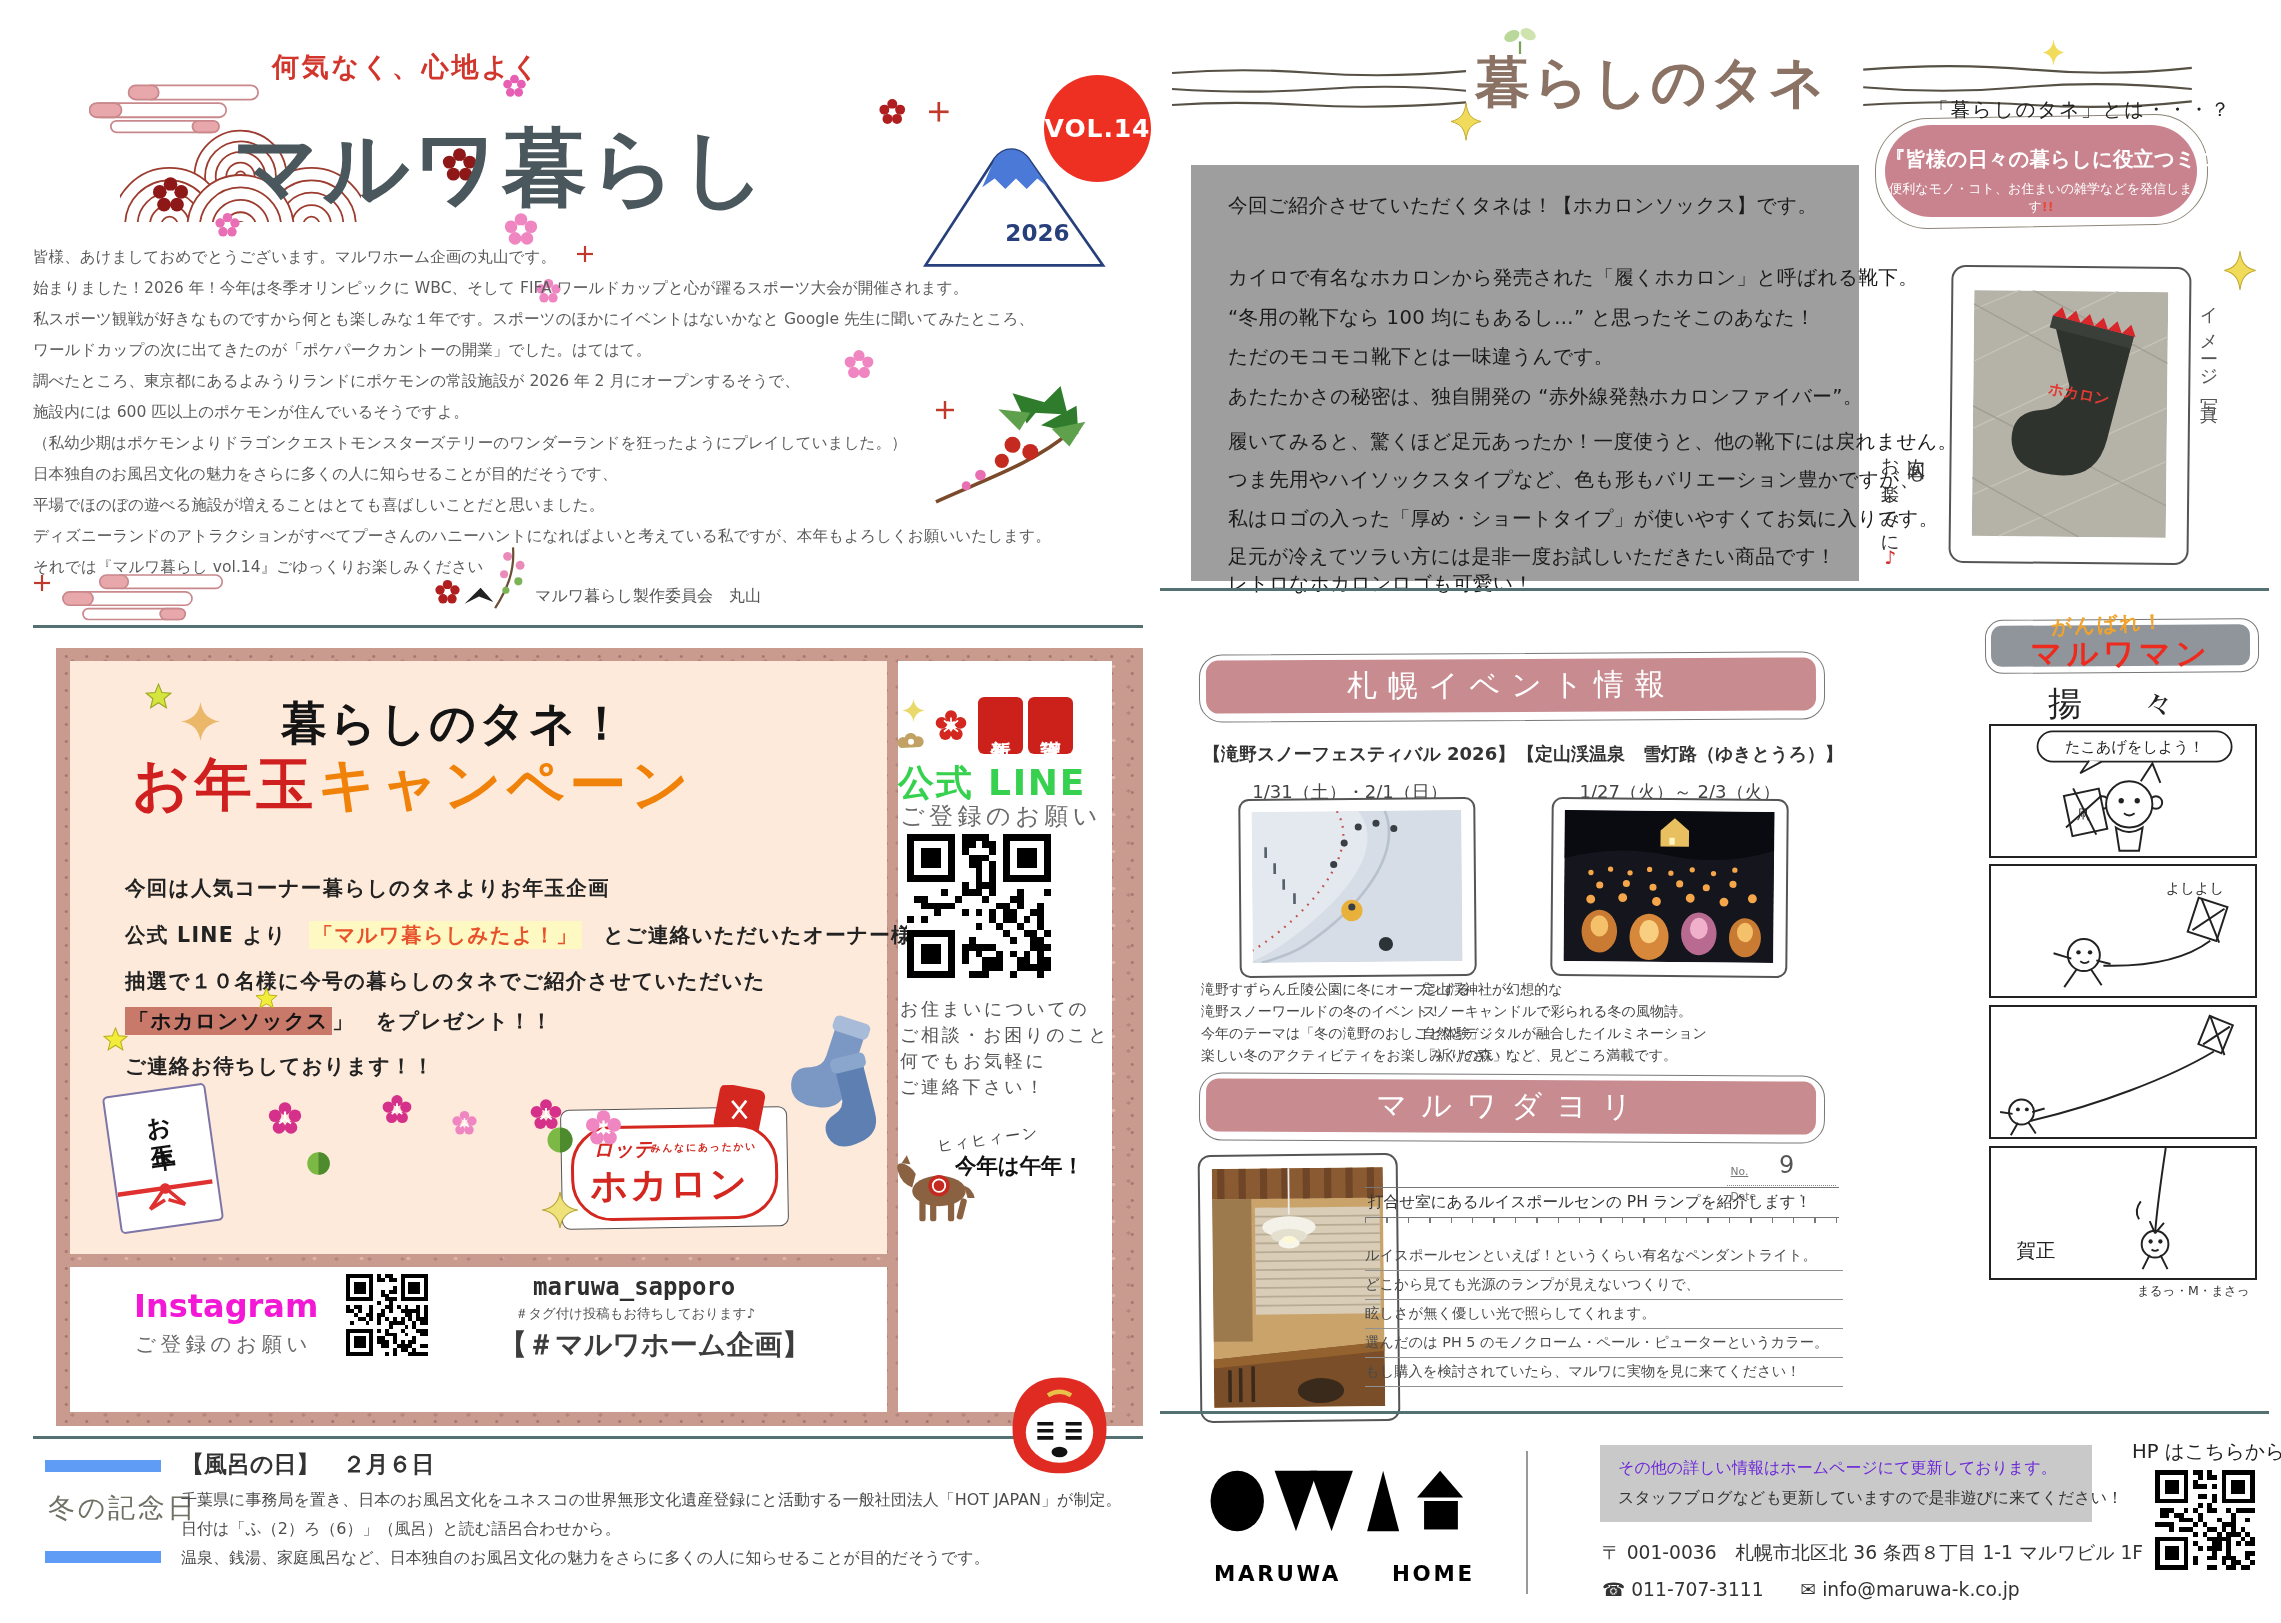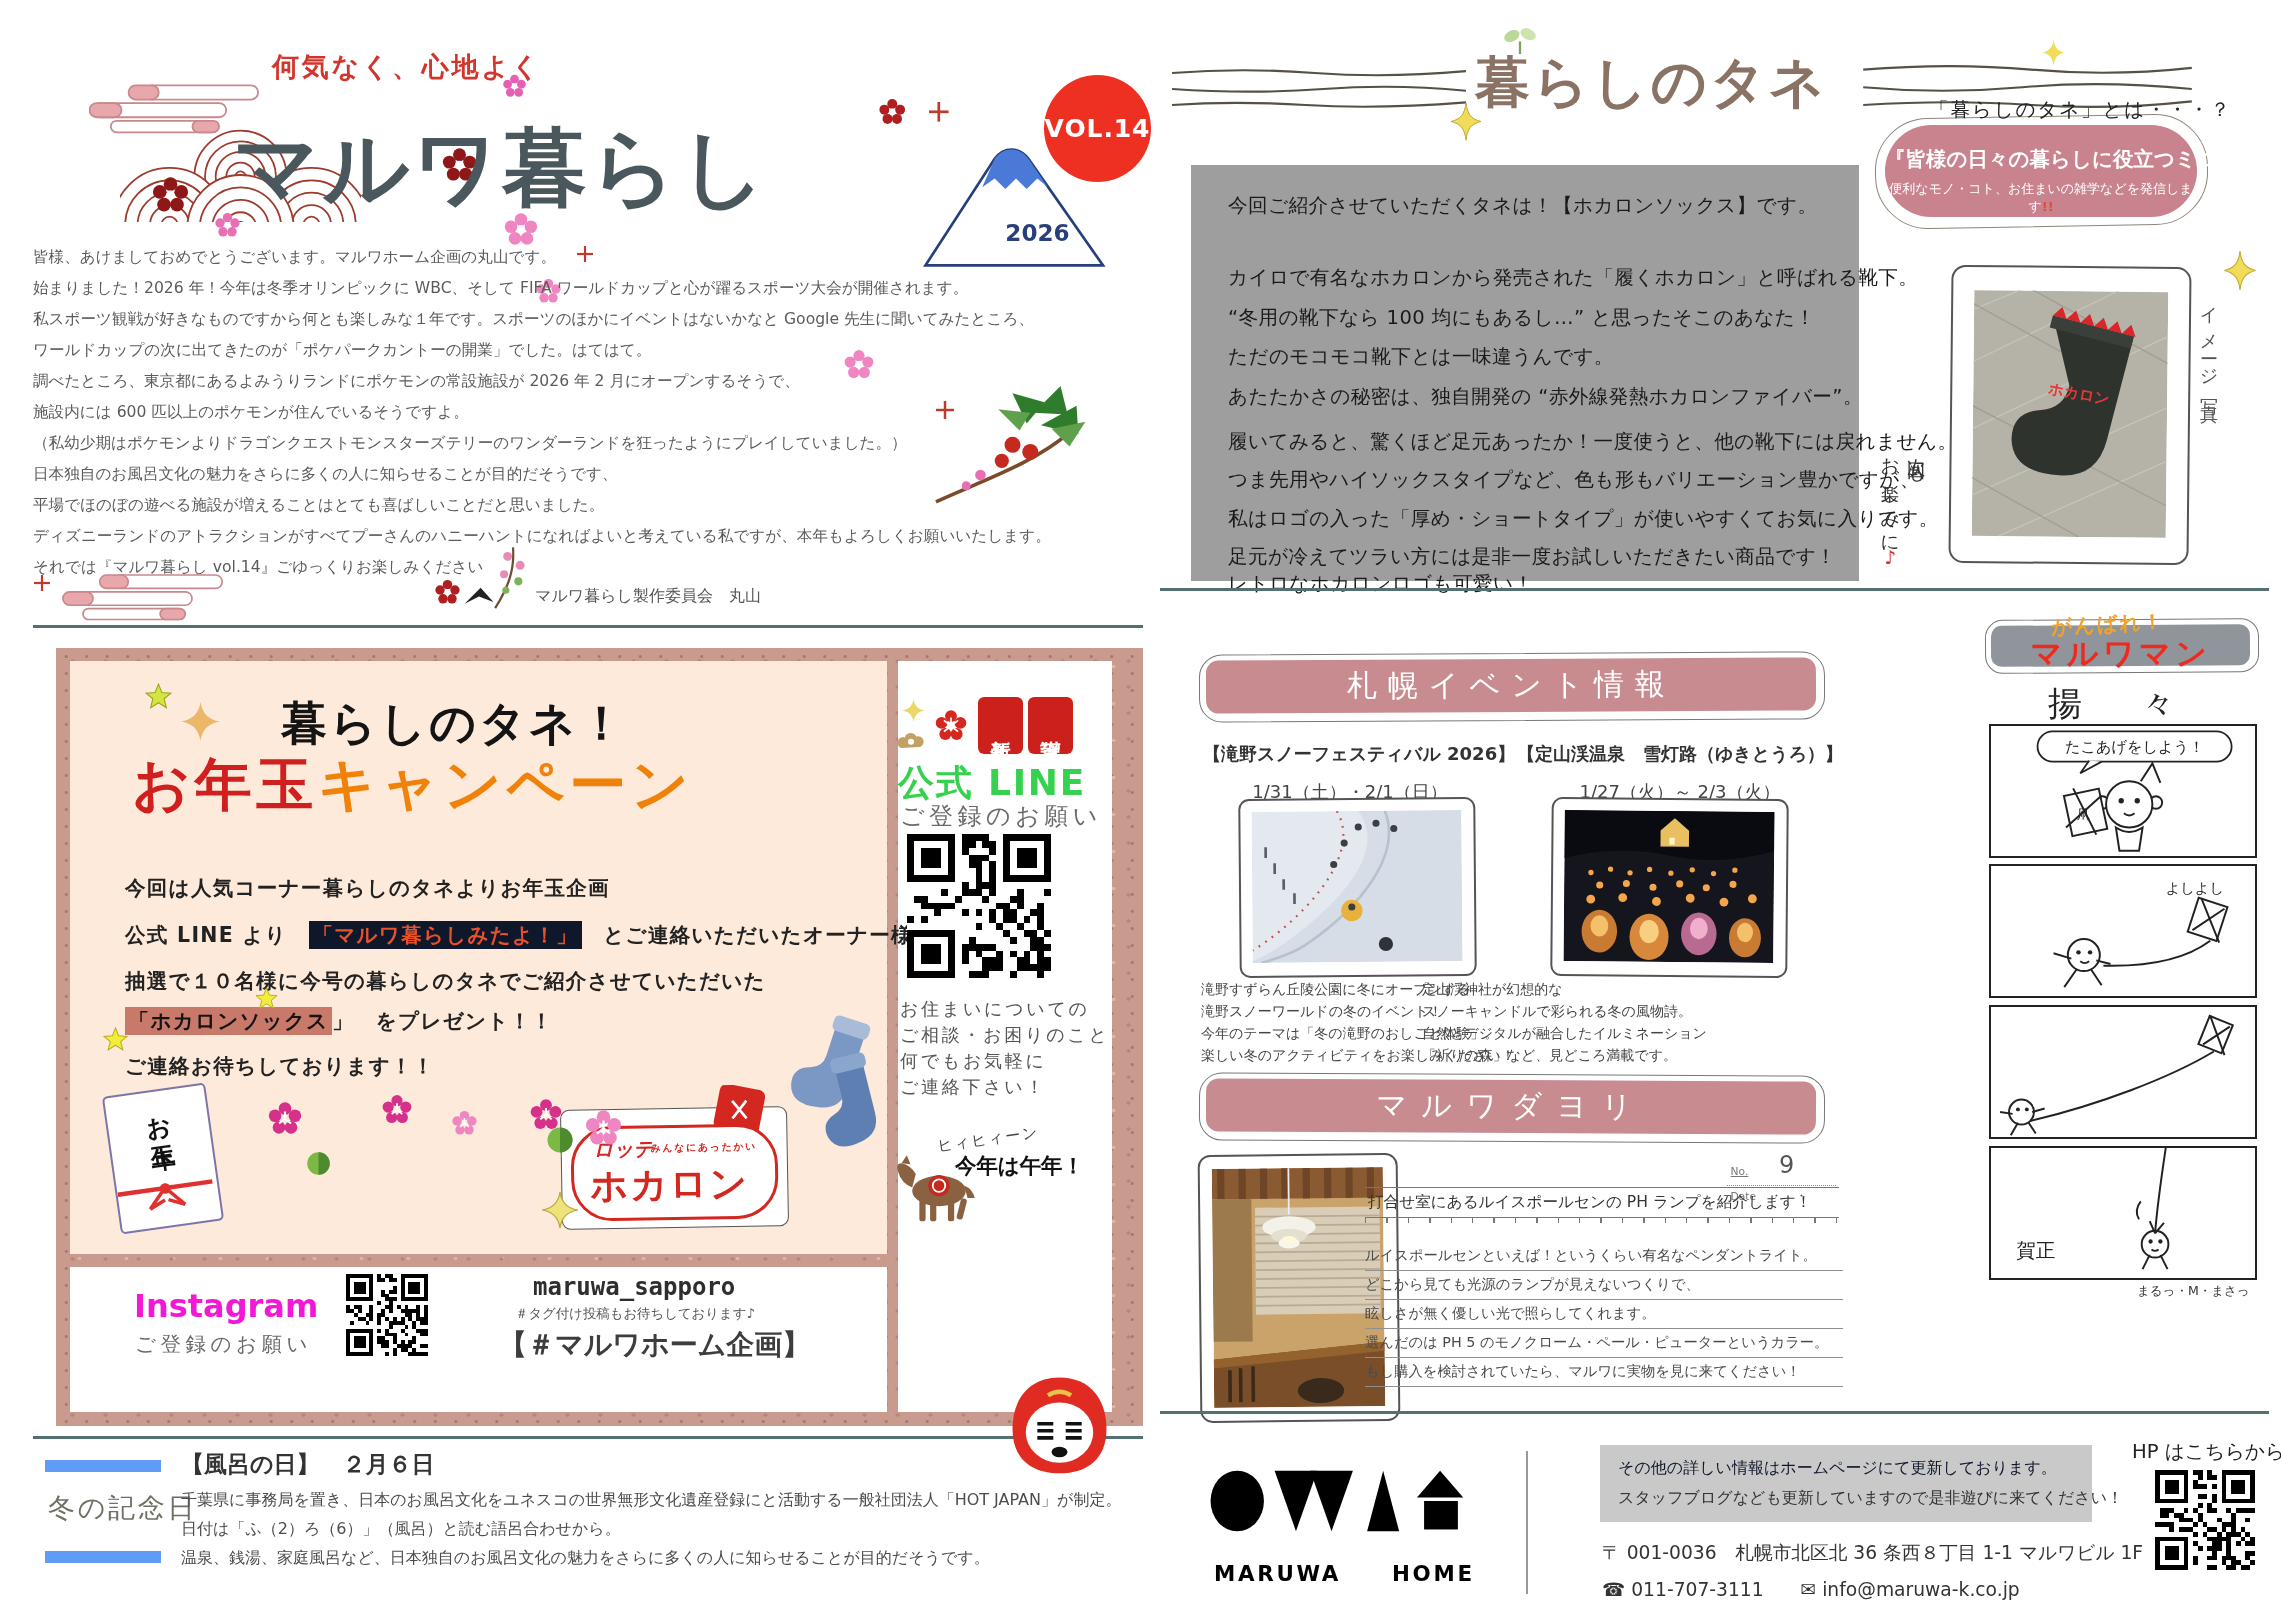--- a/index.html
+++ b/index.html
@@ -20,21 +20,21 @@
         background-image:radial-gradient(#b5847c 1.8px,transparent 2.3px),
                          radial-gradient(#ddb5a5 1.8px,transparent 2.3px),
                          radial-gradient(#a5746f 1.3px,transparent 1.8px);
         background-size:33px 26px,47px 37px,20.5px 17px;}
   .peach{background:#fdeada;}
   .whitepanel{background:#ffffff;}
   .camp-title{font-size:46px;font-weight:900;color:#141414;letter-spacing:2.7px;}
   .camp-main{font-size:57px;font-weight:900;letter-spacing:4.5px;line-height:1;}
   .camp-red{color:#d01f1f;} .camp-or{color:#f0820a;}
   .camp-line{font-size:20.5px;font-weight:700;color:#222;letter-spacing:1.3px;}
-  .hl-green{background:#0f172a;color:#e8512a;padding:1.8px 3.6px;}
+  .hl-green{background:#fef9c3;color:#e8512a;padding:1.8px 3.6px;}
   .hl-rose{background:#c8796a;color:#141414;padding:1.8px 3.6px;}
   .oshogatsu{font-size:86px;font-weight:900;color:#4e7164;letter-spacing:5.3px;line-height:1;}
   .stamp{width:45px;height:57px;background:#cc201a;border-radius:6.2px;color:#fff;display:flex;align-items:center;justify-content:center;
          font-size:20.5px;font-weight:800;writing-mode:vertical-rl;letter-spacing:1.8px;}
   .line-green{font-size:36px;font-weight:900;color:#36d14e;letter-spacing:1.8px;}
   .gray-ls{color:#6a6a6a;letter-spacing:4.5px;}
   .insta{font-size:32px;font-weight:800;color:#f218d6;}
   .memorial-title{font-size:27px;color:#6f6f64;letter-spacing:2.7px;}
   .bluebar{background:#5e9cf5;}
   
@@ -1051,21 +1051,21 @@
         <path d="M116,12 h48 l-24,68 Z"></path>
       <path d="M206,80 h-36 l18,-68 Z" transform="translate(10,0)"></path>
       <path d="M262,12 l-26,30 h52 Z"></path>
         <rect x="244" y="46" width="38" height="32"></rect>
     </g>
   </svg>
   <div class="a nw" style="left:1214px;top:1561px;font-size:21.4px;font-weight:800;color:#000;letter-spacing:2.7px;">MARUWA</div>
   <div class="a nw" style="left:1392px;top:1561px;font-size:21.4px;font-weight:800;color:#000;letter-spacing:2.7px;">HOME</div>
   <div class="a" style="left:1526px;top:1451px;width:1.8px;height:143px;background:#999;"></div>
   <div class="a footer-notice" style="left:1600px;top:1445px;width:492px;height:77px;">
-    <div class="nw" style="margin:12.5px 0 0 18px;font-size:16px;color:#0f172a;">その他の詳しい情報はホームページにて更新しております。</div>
+    <div class="nw" style="margin:12.5px 0 0 18px;font-size:16px;color:#6d28d9;">その他の詳しい情報はホームページにて更新しております。</div>
     <div class="nw" style="margin:9px 0 0 18px;font-size:16px;color:#333;">スタッフブログなども更新していますので是非遊びに来てください！</div>
   </div>
   <div class="a nw" style="left:1602px;top:1540px;font-size:18.7px;color:#333;">〒 001-0036　札幌市北区北 36 条西８丁目 1-1 マルワビル 1F</div>
   <div class="a nw" style="left:1602px;top:1579px;font-size:18.7px;color:#333;">
     <span>☎</span>
     <span>011-707-3111</span>
     <span style="display:inline-block;width:25px;"></span>
     <span>✉</span>
     <span>info@maruwa-k.co.jp</span>
   </div>

